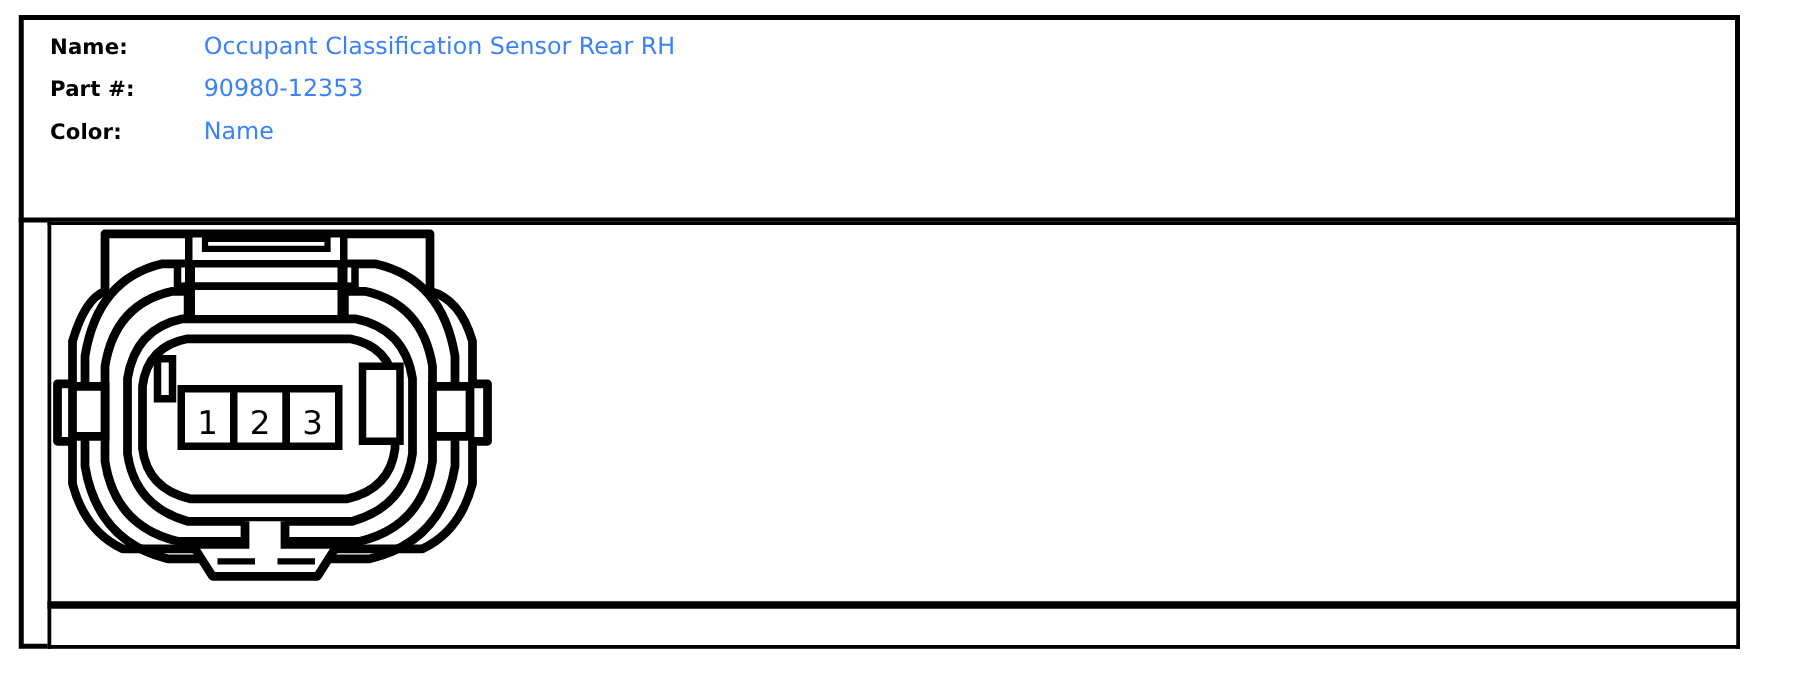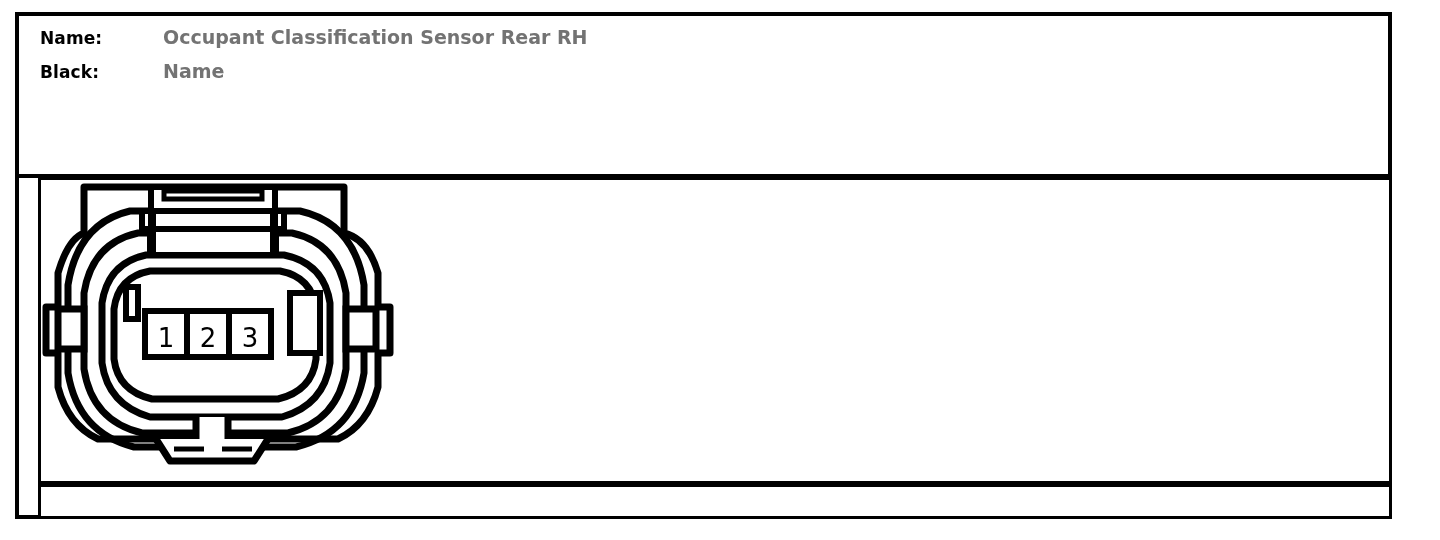--- a/index.html
+++ b/index.html
@@ -48,22 +48,22 @@
     width: 123px;
     flex: 0 0 123px;
     font-size: 17px;
     font-weight: bold;
     color: #000000;
     letter-spacing: 0.1px;
     white-space: nowrap;
   }
   .spec-value {
     font-size: 19px;
-    font-weight: bold;
-    color: #737373;
+    font-weight: normal;
+    color: #3b82f6;
     white-space: nowrap;
   }
 
   
   #header-divider {
     position: absolute;
     left: 15px;
     top: 174px;
     width: 1377px;
     height: 4px;
@@ -138,23 +138,27 @@
   <div id="outer-frame"></div>
 
   <div id="spec-block">
 
     <div class="spec-row">
       <div class="spec-label">Name:</div>
       <div class="spec-value">Occupant Classification Sensor Rear RH</div>
     </div>
 
 
-
     <div class="spec-row">
-      <div class="spec-label">Black:</div>
+      <div class="spec-label">Part #:</div>
+      <div class="spec-value">90980-12353</div>
+    </div>
+
+    <div class="spec-row">
+      <div class="spec-label">Color:</div>
       <div class="spec-value">Name</div>
     </div>
 
   </div>
 
   <div id="header-divider"></div>
 
   <div id="figure-panel"></div>
   <div id="figure-panel-right"></div>
 

